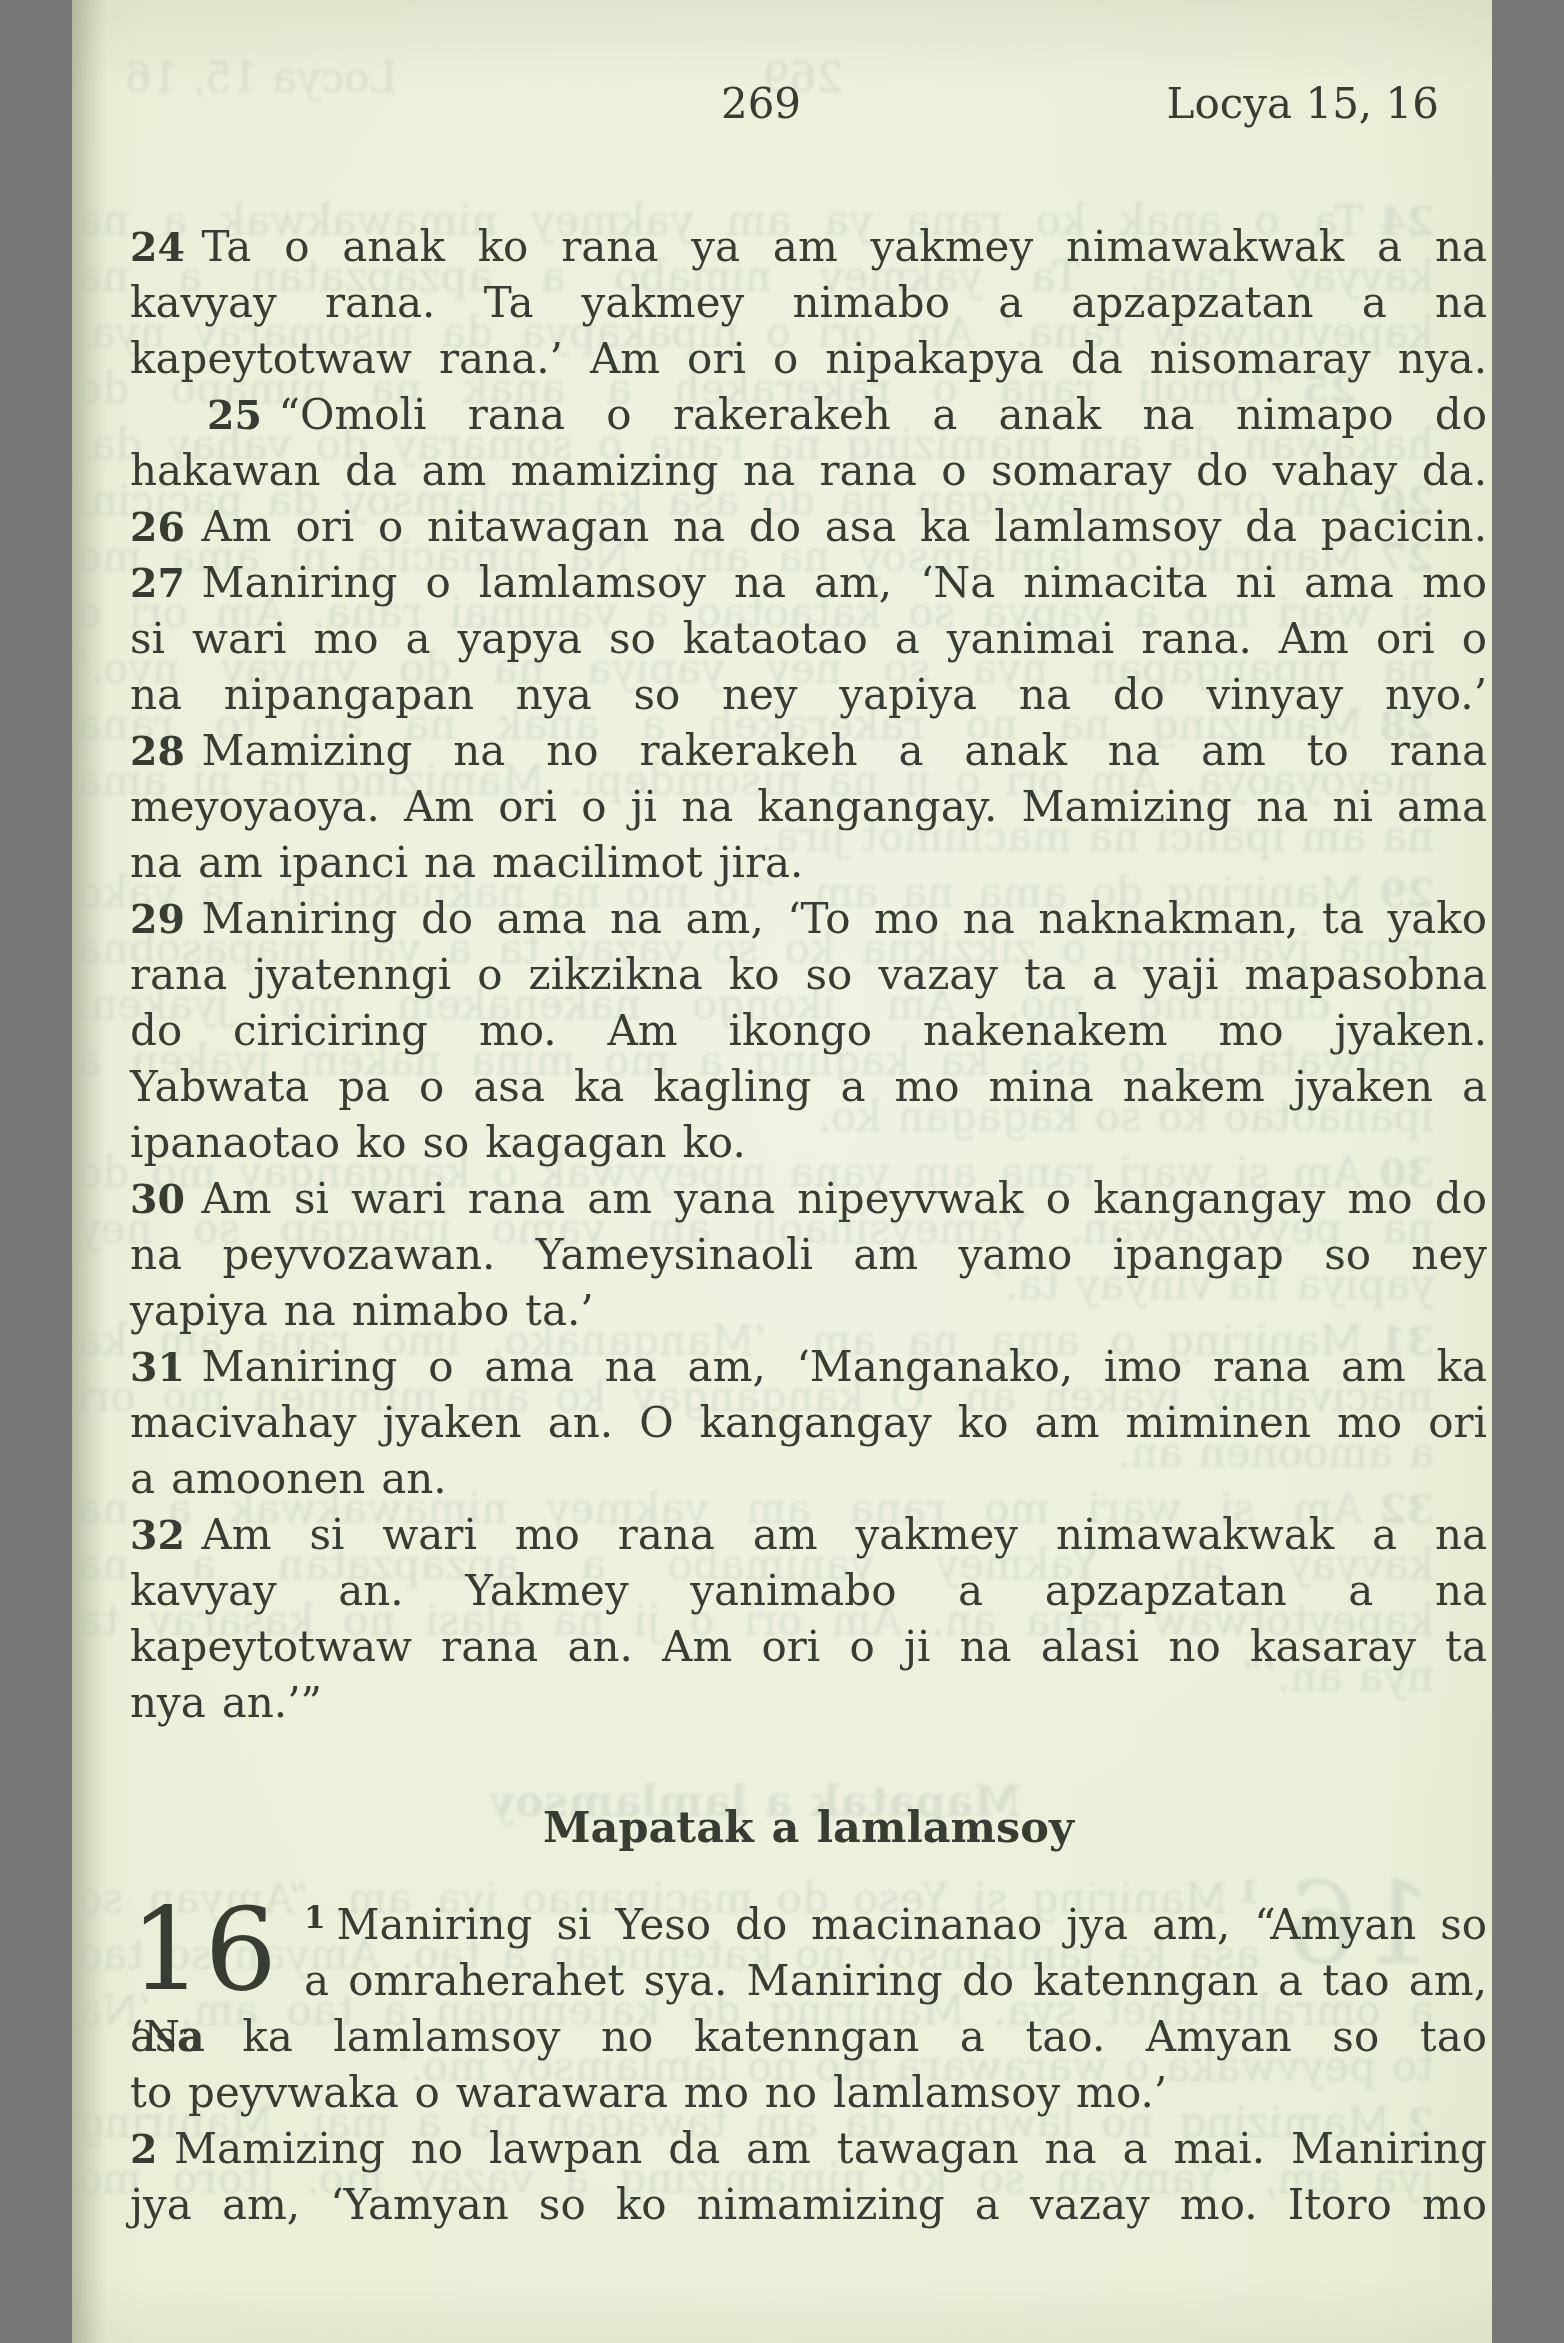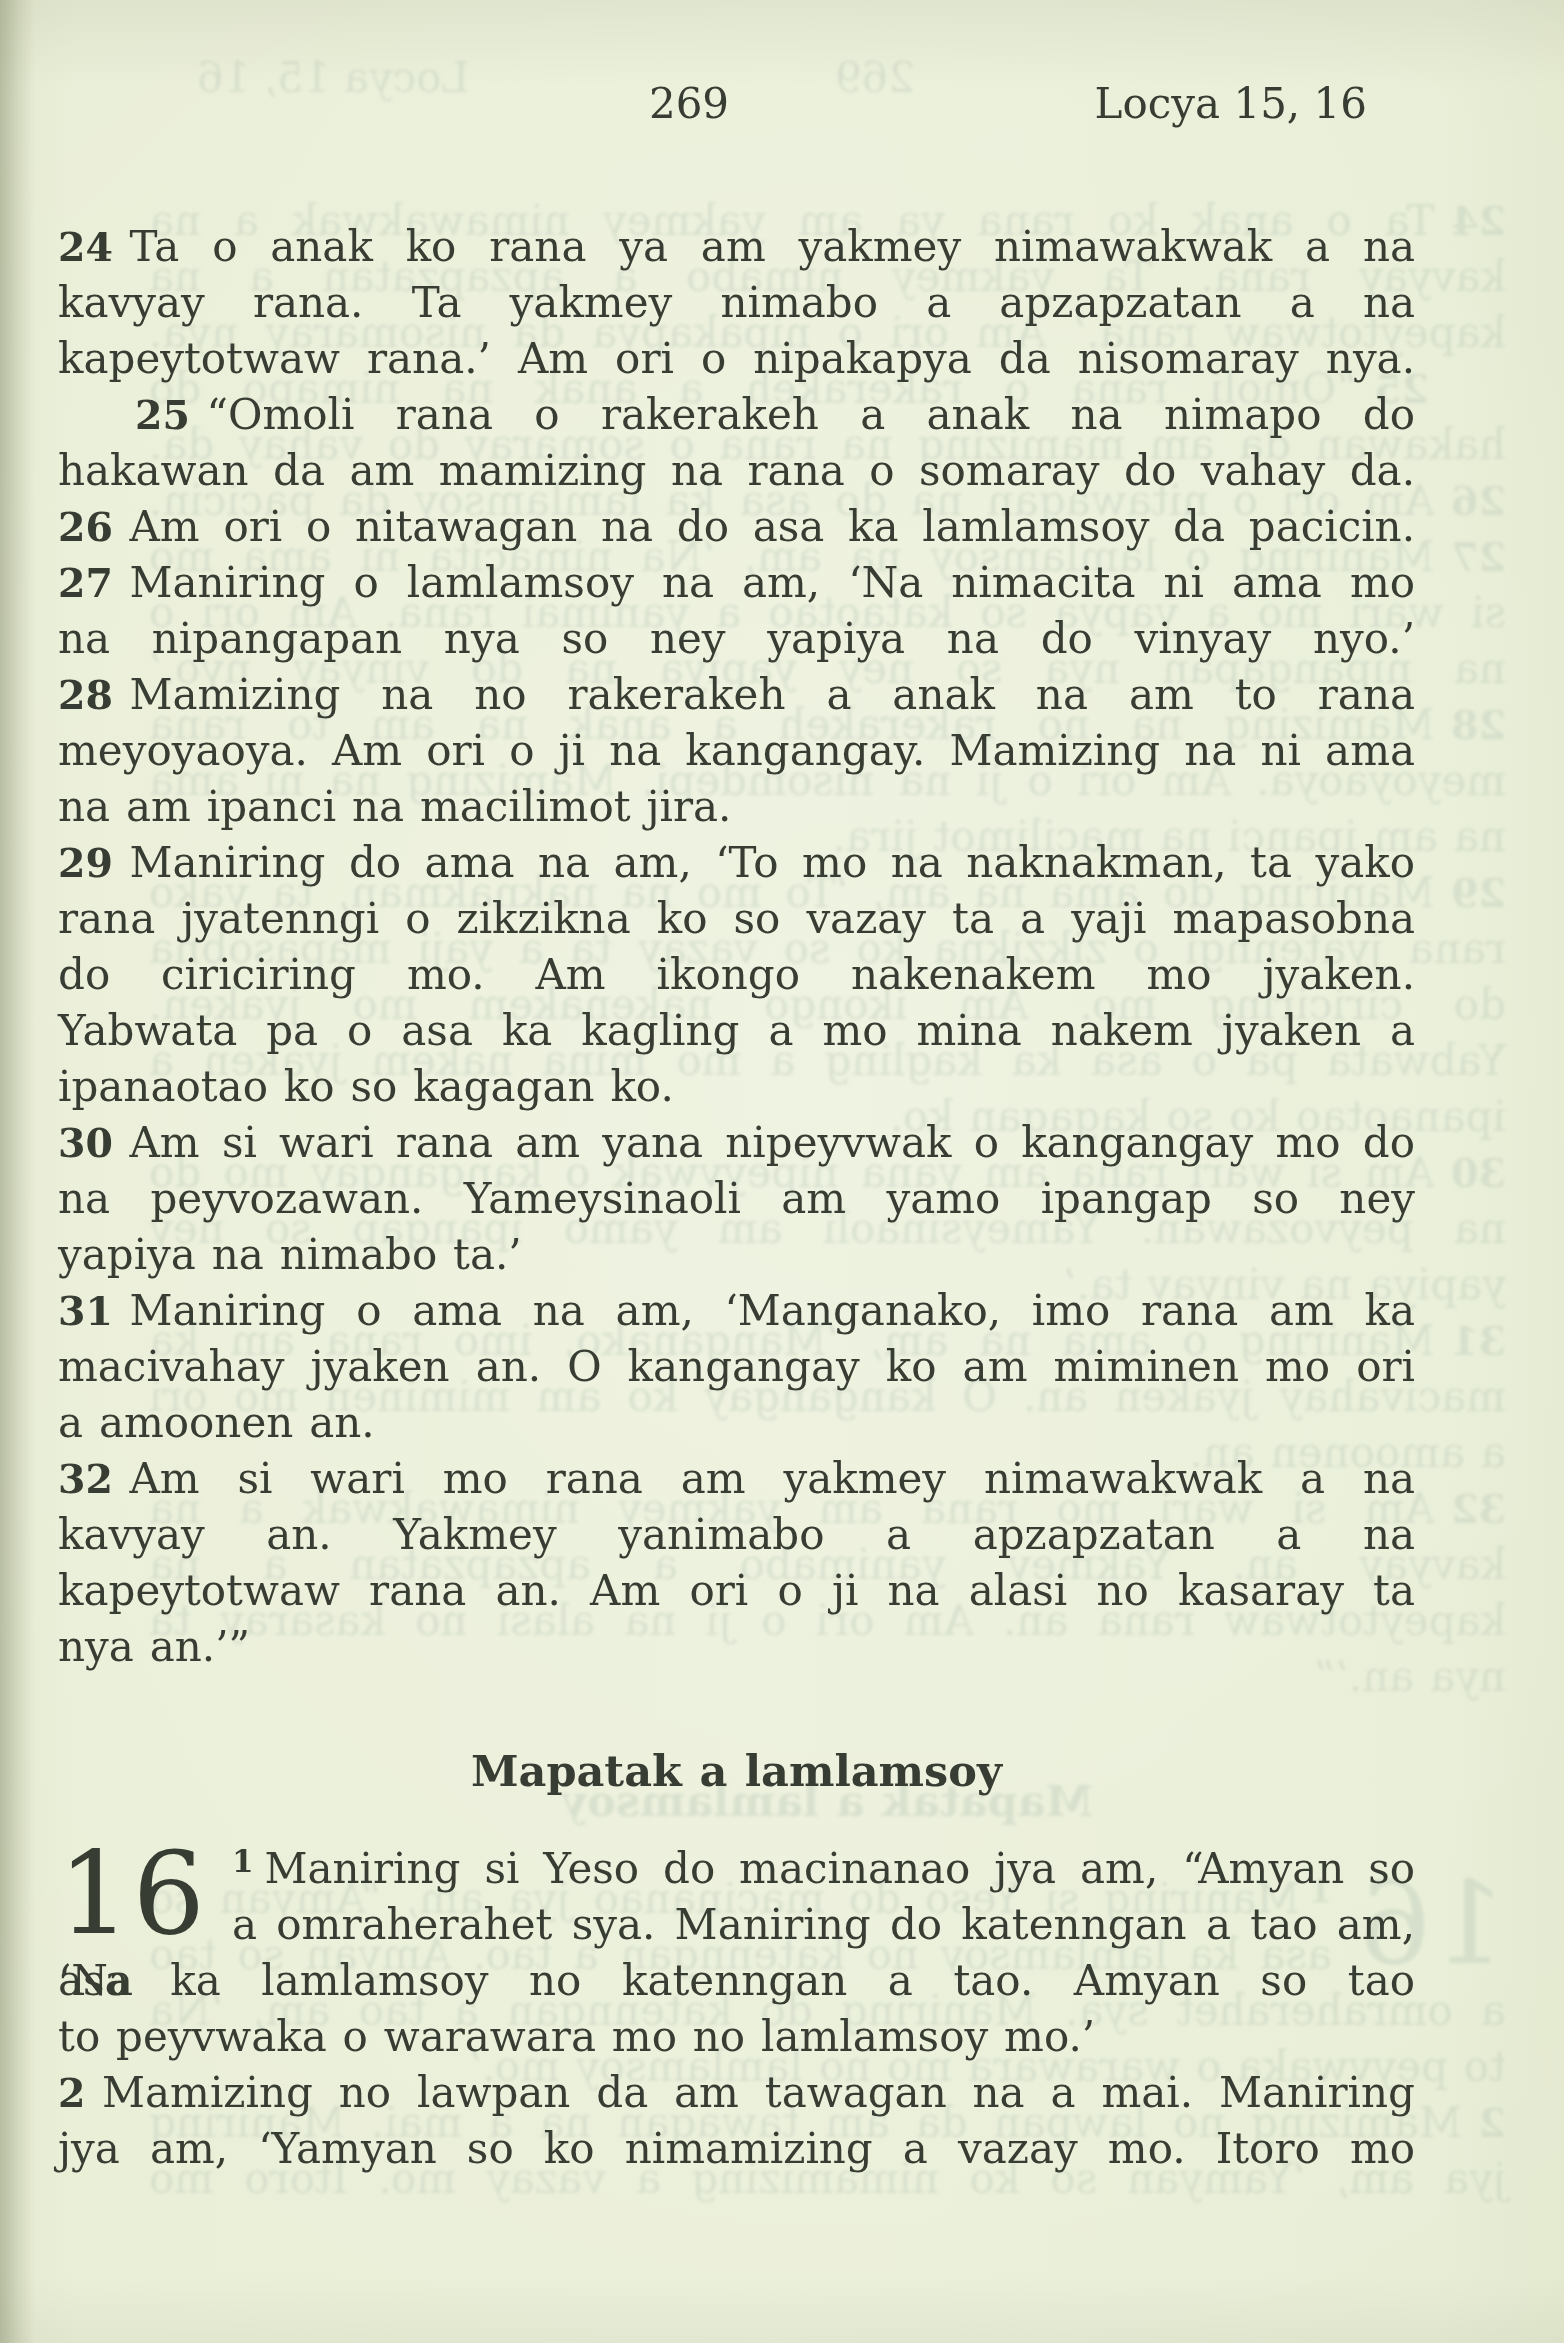--- a/index.html
+++ b/index.html
@@ -1,18 +1,18 @@
 <!DOCTYPE html>
 <html><head>
 <meta charset="utf-8">
 <style>
   html,body{margin:0;padding:0;background:#777;}
   .page{
     position:relative;
-    width:1564px;height:2343px;
+    width:1420px;height:2343px;
     margin:0 auto;
     background:
       radial-gradient(ellipse 140% 100% at 55% 45%, rgba(255,255,255,0.20), rgba(0,0,0,0) 60%),
       linear-gradient(90deg, #dde3c6 0px, #e7ecd4 33px, #eaefd8 77px, #ebf0da 50%, #e8eed6 92%, #e4ead0 100%),
       #e9eed8;
     overflow:hidden;
     font-family:"DejaVu Serif","Liberation Serif",serif;
     color:#383d33;
   }
   .gutter{
@@ -166,20 +166,21 @@
       </div>
       <div class="verse">
         <div class="line indent"><b class="vnum">25</b>“Omoli rana o rakerakeh a anak na nimapo do</div>
         <div class="line">hakawan da am mamizing na rana o somaray do vahay da.</div>
       </div>
       <div class="verse">
         <div class="line"><b class="vnum">26</b>Am ori o nitawagan na do asa ka lamlamsoy da pacicin.</div>
       </div>
       <div class="verse">
         <div class="line"><b class="vnum">27</b>Maniring o lamlamsoy na am, ‘Na nimacita ni ama mo</div>
+        <div class="line">si wari mo a yapya so kataotao a yanimai rana. Am ori o</div>
         <div class="line">na nipangapan nya so ney yapiya na do vinyay nyo.’</div>
       </div>
       <div class="verse">
         <div class="line"><b class="vnum">28</b>Mamizing na no rakerakeh a anak na am to rana</div>
         <div class="line">meyoyaoya. Am ori o ji na kangangay. Mamizing na ni ama</div>
         <div class="line unjust">na am ipanci na macilimot jira.</div>
       </div>
       <div class="verse">
         <div class="line"><b class="vnum">29</b>Maniring do ama na am, ‘To mo na naknakman, ta yako</div>
         <div class="line">rana jyatenngi o zikzikna ko so vazay ta a yaji mapasobna</div>

